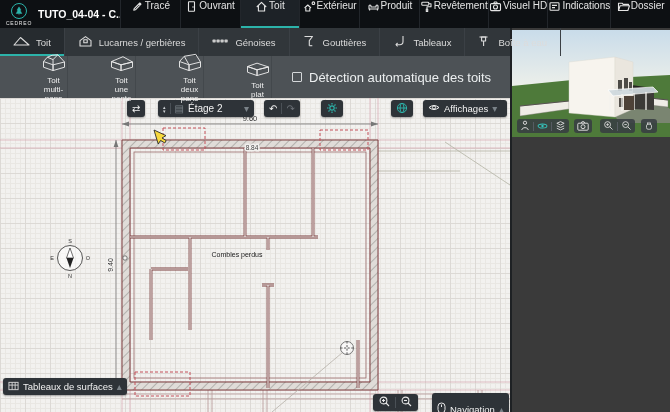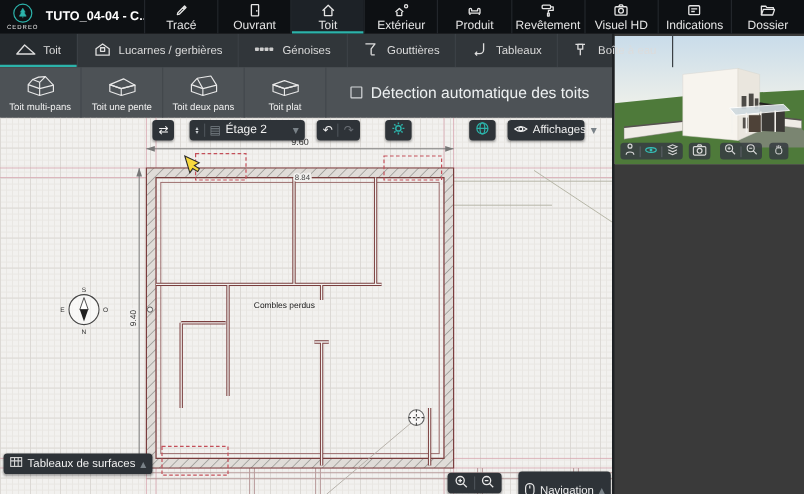--- a/index.html
+++ b/index.html
@@ -6,32 +6,32 @@
   body { font-family:"Liberation Sans", sans-serif; }
   #root { position:relative; width:670px; height:412px; overflow:hidden; background:#3a3a3a; }
 
   
   .topbar { position:absolute; top:0; left:0; width:670px; height:28px; background:#0d1013; display:flex; align-items:stretch; z-index:30; }
   .logo { width:38px; display:flex; flex-direction:column; align-items:center; justify-content:center; gap:0; }
   .logo-circle { width:16px; height:16px; border:1.5px solid #2cb3aa; border-radius:50%; display:flex; align-items:center; justify-content:center; }
   .logo-text { font-size:5px; color:#e8e8e8; letter-spacing:.8px; margin-top:1px; }
   .doc-title { width:82px; display:flex; align-items:center; font-size:10.5px; font-weight:bold; color:#fff; white-space:nowrap; overflow:hidden; }
   .tabs { flex:1; display:flex; }
-  .tab { flex:1; display:flex; flex-direction:column; align-items:center; justify-content:center; gap:1px; border-left:1px solid #22262b; color:#e4e4e4; font-size:10px; cursor:pointer; }
+  .tab { flex:1; display:flex; flex-direction:row; align-items:flex-start; justify-content:center; gap:1px; border-left:1px solid #22262b; color:#e4e4e4; font-size:10px; cursor:pointer; }
   .tab svg { display:block; }
   .tab.active { background:#1d2227; box-shadow:inset 0 -2px 0 #2cb3aa; }
 
   
   .ribbon-tabs { position:absolute; top:28px; left:0; width:510px; height:28px; background:#31363a; display:flex; align-items:stretch; z-index:25; }
   .rtab { display:flex; align-items:center; gap:6px; padding:0 13px; font-size:9.5px; color:#dcdcdc; border-right:1px solid #3b4045; cursor:pointer; white-space:nowrap; }
   .rtab.active { background:#262b2f; box-shadow:inset 0 -2px 0 #2cb3aa; }
 
   
   .ribbon-tools { position:absolute; top:56px; left:0; width:510px; height:42px; background:#4d5256; display:flex; align-items:stretch; z-index:25; }
-  .tool { width:68px; display:flex; flex-direction:column; align-items:center; justify-content:center; gap:2px; border-right:1px solid #43484c; color:#f0f0f0; font-size:8px; cursor:pointer; text-align:center; }
+  .tool { width:68px; display:flex; flex-direction:column; align-items:center; justify-content:center; gap:2px; border-right:1px solid #43484c; color:#f0f0f0; font-size:8px; cursor:pointer; text-align:center;padding-left:40px; }
   .checkbox-wrap { display:flex; align-items:center; gap:7px; padding-left:20px; color:#eceff0; font-size:13px; cursor:pointer; }
   .checkbox { width:10px; height:10px; border:1.2px solid #d5d8da; background:transparent; border-radius:1px; }
 
   
   .canvas { position:absolute; top:98px; left:0; width:510px; height:314px;
     background:
       linear-gradient(#dcd9d5 1px, transparent 1px) 0 0/25px 25px,
       linear-gradient(90deg,#dcd9d5 1px, transparent 1px) 0 0/25px 25px,
       linear-gradient(#e9e7e3 1px, transparent 1px) 0 0/5px 5px,
       linear-gradient(90deg,#e9e7e3 1px, transparent 1px) 0 0/5px 5px,
@@ -352,21 +352,21 @@
             <path d="M6,1 V2.6 M6,9.4 V11 M1,6 H2.6 M9.4,6 H11 M2.5,2.5 L3.6,3.6 M8.4,8.4 L9.5,9.5 M9.5,2.5 L8.4,3.6 M3.6,8.4 L2.5,9.5"></path>
           </svg></span>
     </div>
     <div class="cbtn" style="left:391px; top:2px;">
       <span><svg width="12" height="12" viewBox="0 0 12 12" fill="none" stroke="#2cb3aa" stroke-width="1">
             <circle cx="6" cy="6" r="4.6"></circle>
             <ellipse cx="6" cy="6" rx="2" ry="4.6"></ellipse>
             <line x1="1.4" y1="6" x2="10.6" y2="6"></line>
           </svg></span>
     </div>
-    <div class="cbtn" style="left:423px; top:2px; width:64px;">
+    <div class="cbtn" style="left:423px; top:2px; width:84px;">
       <span><svg width="12" height="9" viewBox="0 0 12 9" fill="none" stroke="#f2f2f2" stroke-width="1">
             <path d="M1,4.5 Q6,0.5 11,4.5 Q6,8.5 1,4.5 Z"></path>
             <circle cx="6" cy="4.5" r="1.6"></circle>
           </svg></span>
       <span class="bbtn-label">Affichages</span>
       <span class="dim-glyph">▾</span>
     </div>
 
     <div class="cbtn" style="left:3px; top:280px; height:17px; z-index:12;">
       <span><svg width="11" height="10" viewBox="0 0 12 10" fill="none" stroke="#d8d8d8" stroke-width="1">

